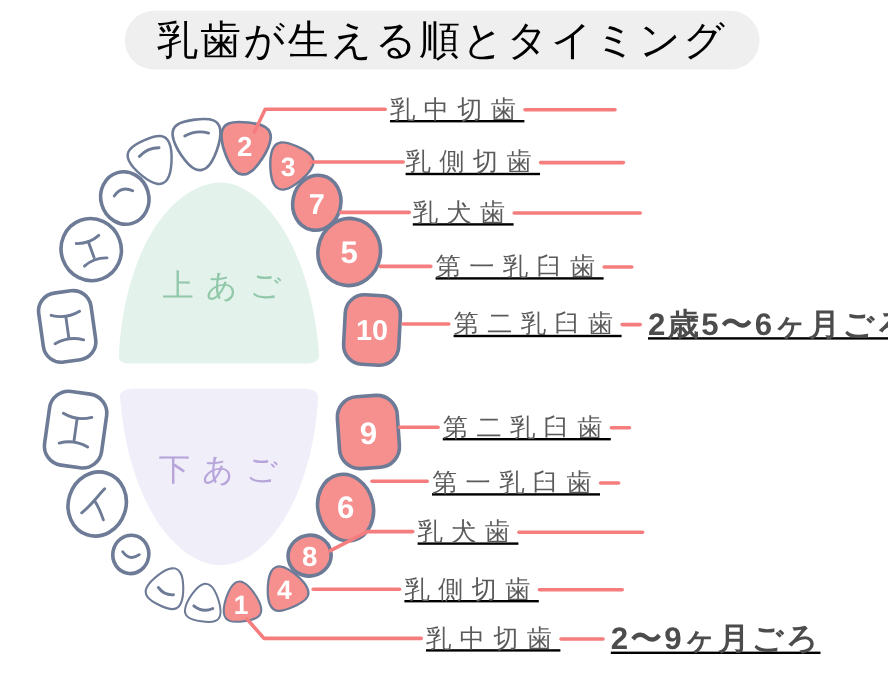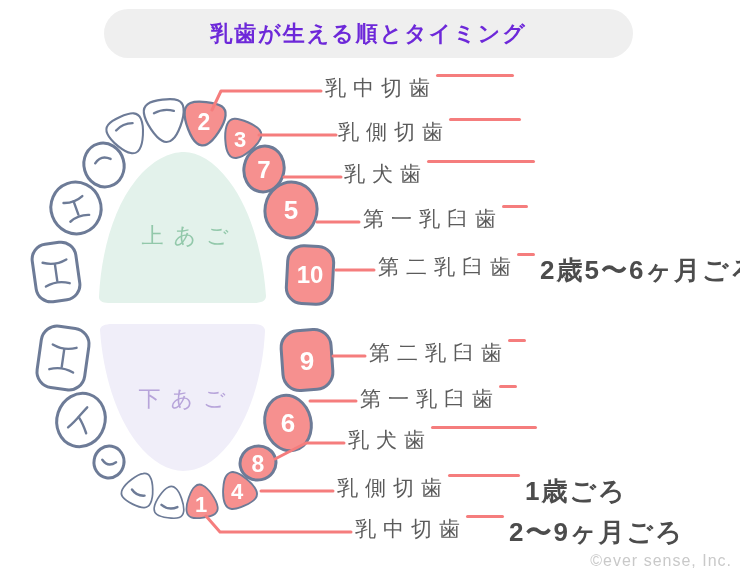--- a/index.html
+++ b/index.html
@@ -6,37 +6,37 @@
     --pink:#F6908F; --outline:#6D7B97; --lead:#F57D7D;
     --mint:#E3F2EB; --lav:#F0EEF9; --green-label:#92C8AA; --purple-label:#B7A4DA;
     --banner:#EFEFEF; --name-col:#5B5B5B; --timing-col:#4C4C4C; --copy:#C9C9C9;
   }
   html,body{margin:0;padding:0;background:#fff;}
   body{font-family:"Liberation Sans","DejaVu Sans",sans-serif;}
   .stage{position:relative;width:740px;height:576px;background:#fff;overflow:hidden;}
 
   .banner{position:absolute;left:104px;top:9px;width:529px;height:49px;border-radius:25px;
     background:var(--banner);display:flex;align-items:center;justify-content:center;}
-  .banner .title{font-size:22px;font-weight:700;letter-spacing:2px;color:#6d28d9;white-space:nowrap;}
+  .banner .title{font-size:34px;font-weight:400;letter-spacing:2px;color:#000000;white-space:nowrap;}
 
   svg.diagram{position:absolute;left:0;top:0;}
   .tp{fill:var(--pink);stroke:var(--outline);stroke-width:3;stroke-linejoin:round;}
   .tw{fill:#ffffff;stroke:var(--outline);stroke-width:3;stroke-linejoin:round;}
   .pat{fill:none;stroke:var(--outline);stroke-width:2.4;stroke-linecap:round;}
   .lead{fill:none;stroke:var(--lead);stroke-width:3;stroke-linecap:round;stroke-linejoin:round;}
   .num{fill:#ffffff;font-weight:700;text-anchor:middle;font-family:"Liberation Sans","DejaVu Sans",sans-serif;}
   .palate-upper{fill:var(--mint);}
   .palate-lower{fill:var(--lav);}
 
-  .jaw-label{position:absolute;width:160px;text-align:center;font-size:22px;font-weight:500;
+  .jaw-label{position:absolute;width:160px;text-align:center;font-size:26px;font-weight:500;
     letter-spacing:10px;text-indent:10px;white-space:nowrap;}
   .jaw-label.upper{left:105px;top:221px;color:var(--green-label);}
-  .jaw-label.lower{left:102px;top:384px;color:var(--purple-label);}
+  .jaw-label.lower{left:102px;top:374px;color:var(--purple-label);}
 
-  .row{position:absolute;display:flex;align-items:flex-start;height:34px;}
+  .row{position:absolute;display:flex;align-items:center;height:34px;text-decoration:underline;}
   .row .name{font-size:21px;letter-spacing:7px;color:var(--name-col);white-space:nowrap;}
   .row .conn{height:3px;background:var(--lead);border-radius:2px;margin:0 5px 0 -1px;flex:0 0 auto;}
   .row .timing{font-size:26px;font-weight:700;letter-spacing:2px;color:var(--timing-col);white-space:nowrap;}
 
   .copyright{position:absolute;right:8px;bottom:6px;font-size:16px;letter-spacing:1px;color:var(--copy);}
 </style>
 </head>
 <body>
 
 <div class="stage">
@@ -170,23 +170,21 @@
         <span class="name">第一乳臼歯</span>
         <div class="conn" style="width:18px"></div>
       </div>
       <div class="row" style="top: 426px; left: 348px;">
         <span class="name">乳犬歯</span>
         <div class="conn" style="width:106px"></div>
       </div>
       <div class="row" style="top: 474px; left: 337px;">
         <span class="name">乳側切歯</span>
         <div class="conn" style="width:72px"></div>
-        <span class="timing">1歳ごろ</span>
       </div>
       <div class="row" style="top: 515px; left: 355px;">
         <span class="name">乳中切歯</span>
         <div class="conn" style="width:38px"></div>
         <span class="timing">2〜9ヶ月ごろ</span>
       </div>
     </div>
 
-  <div class="copyright">©ever sense, Inc.</div>
 </div>
 
 </body></html>

